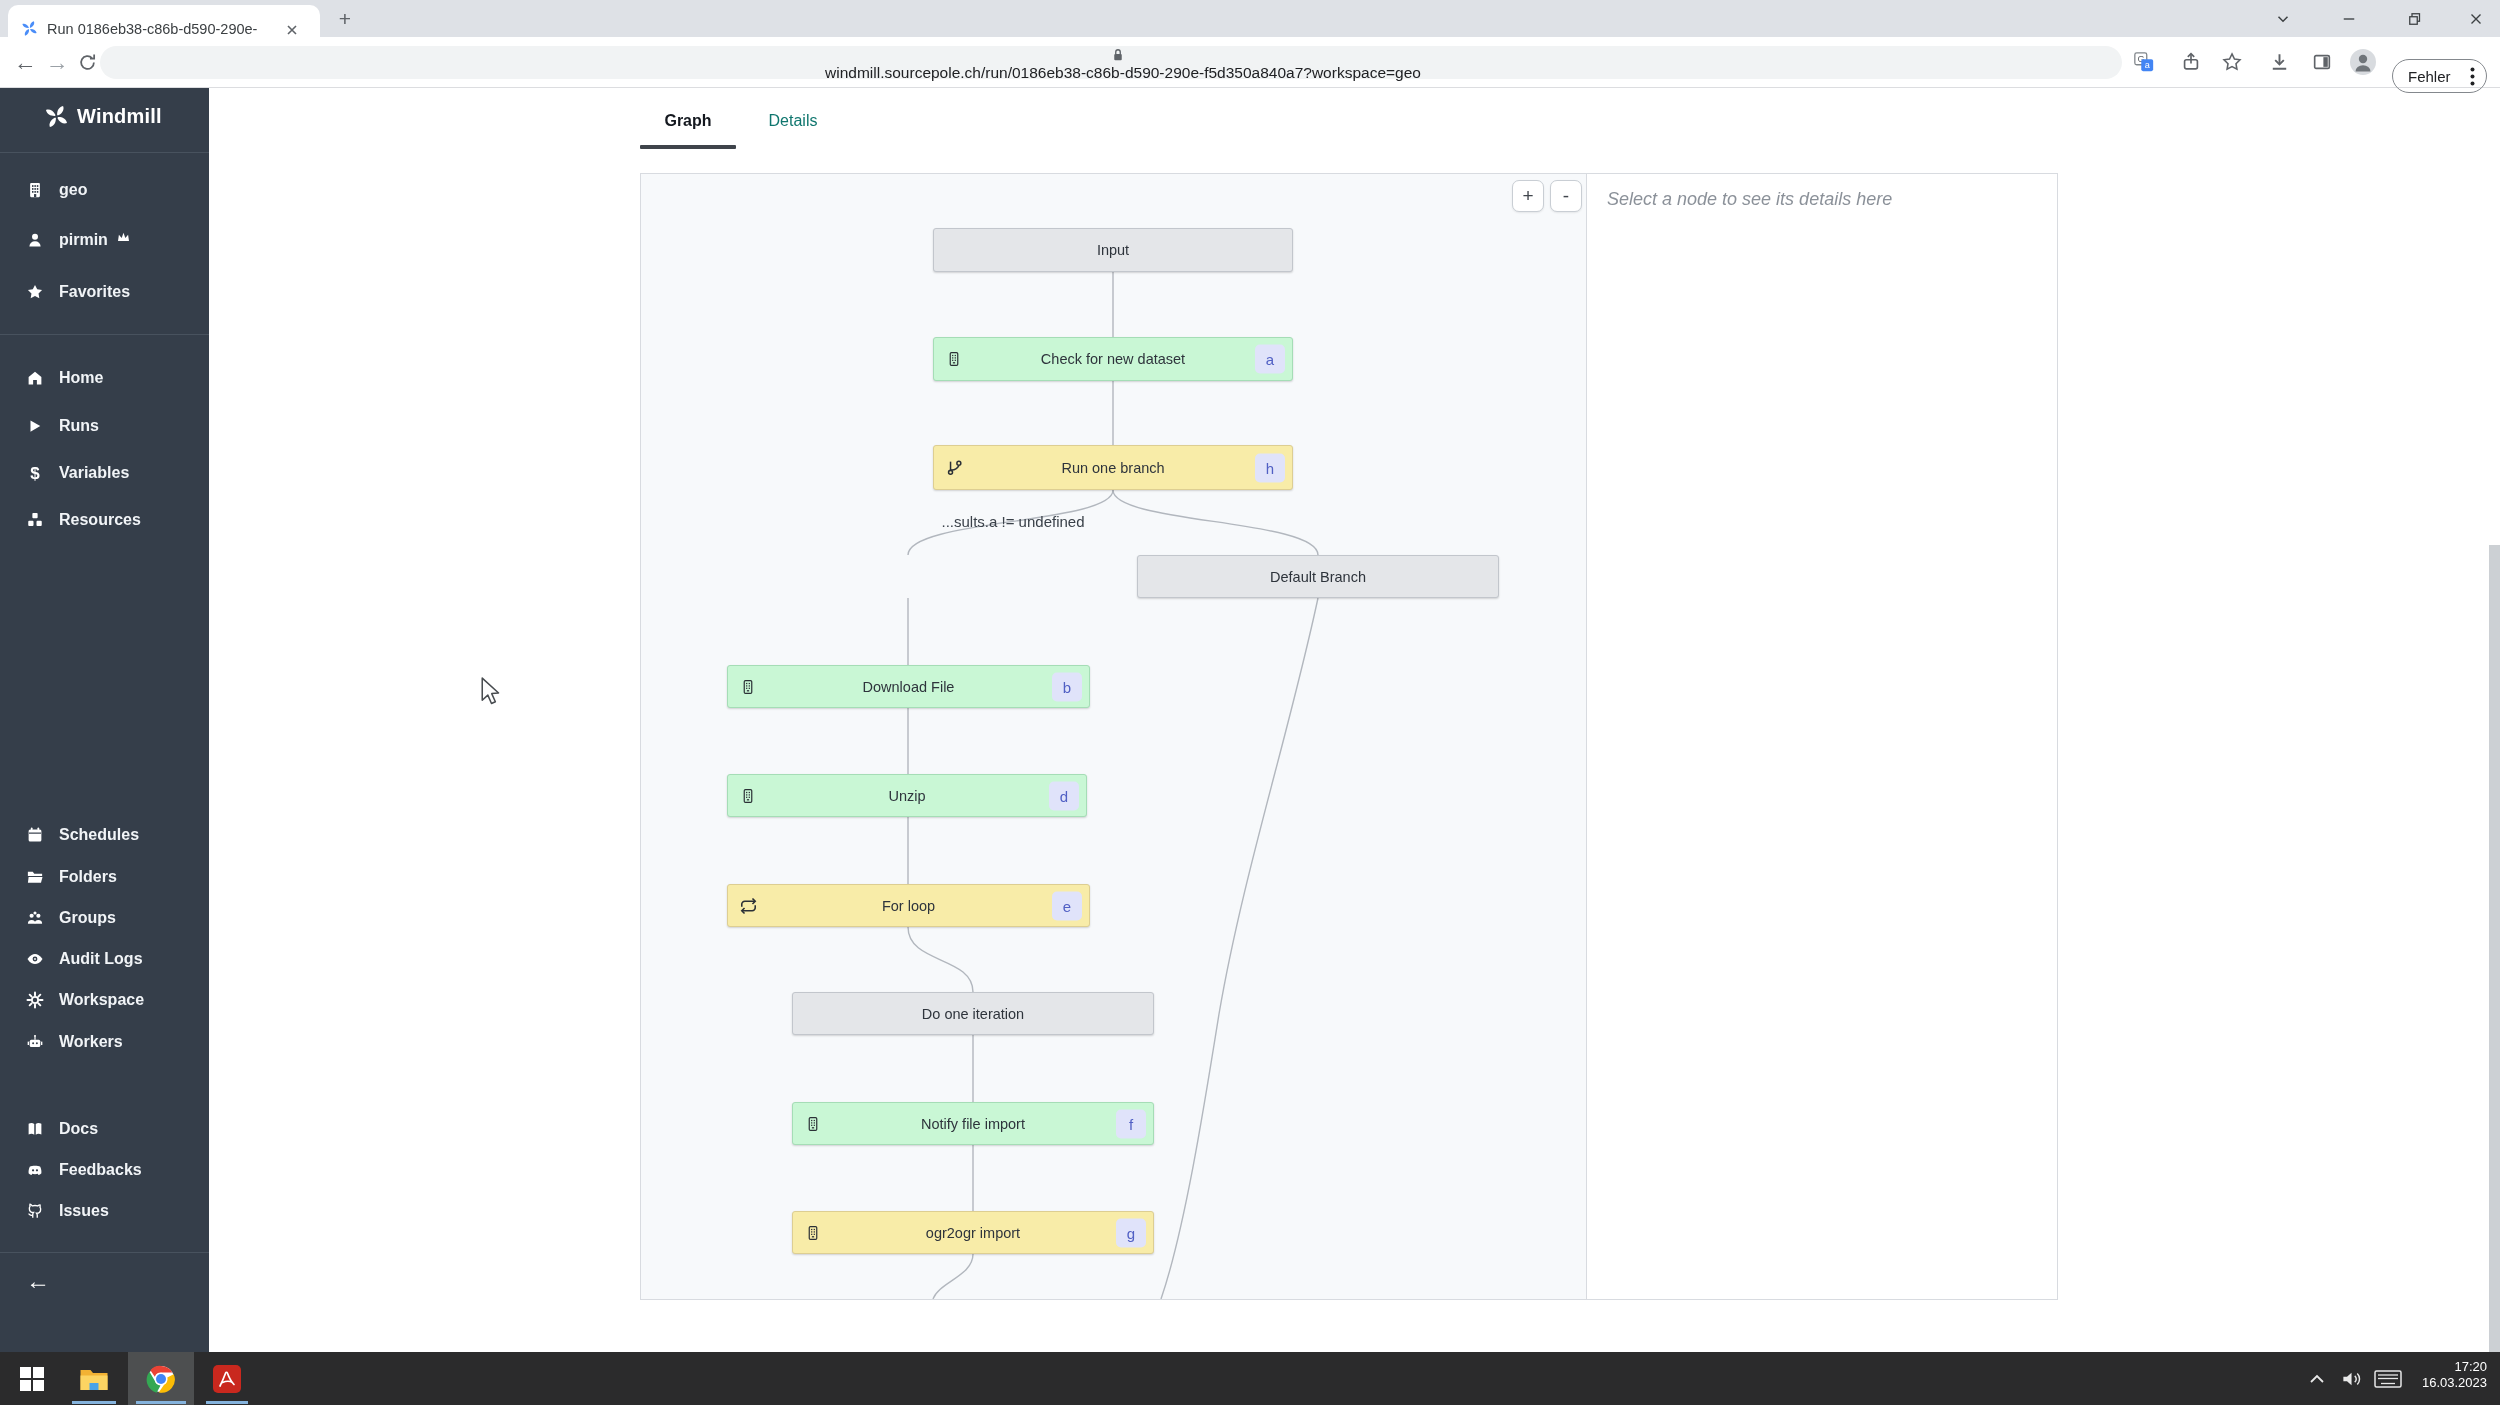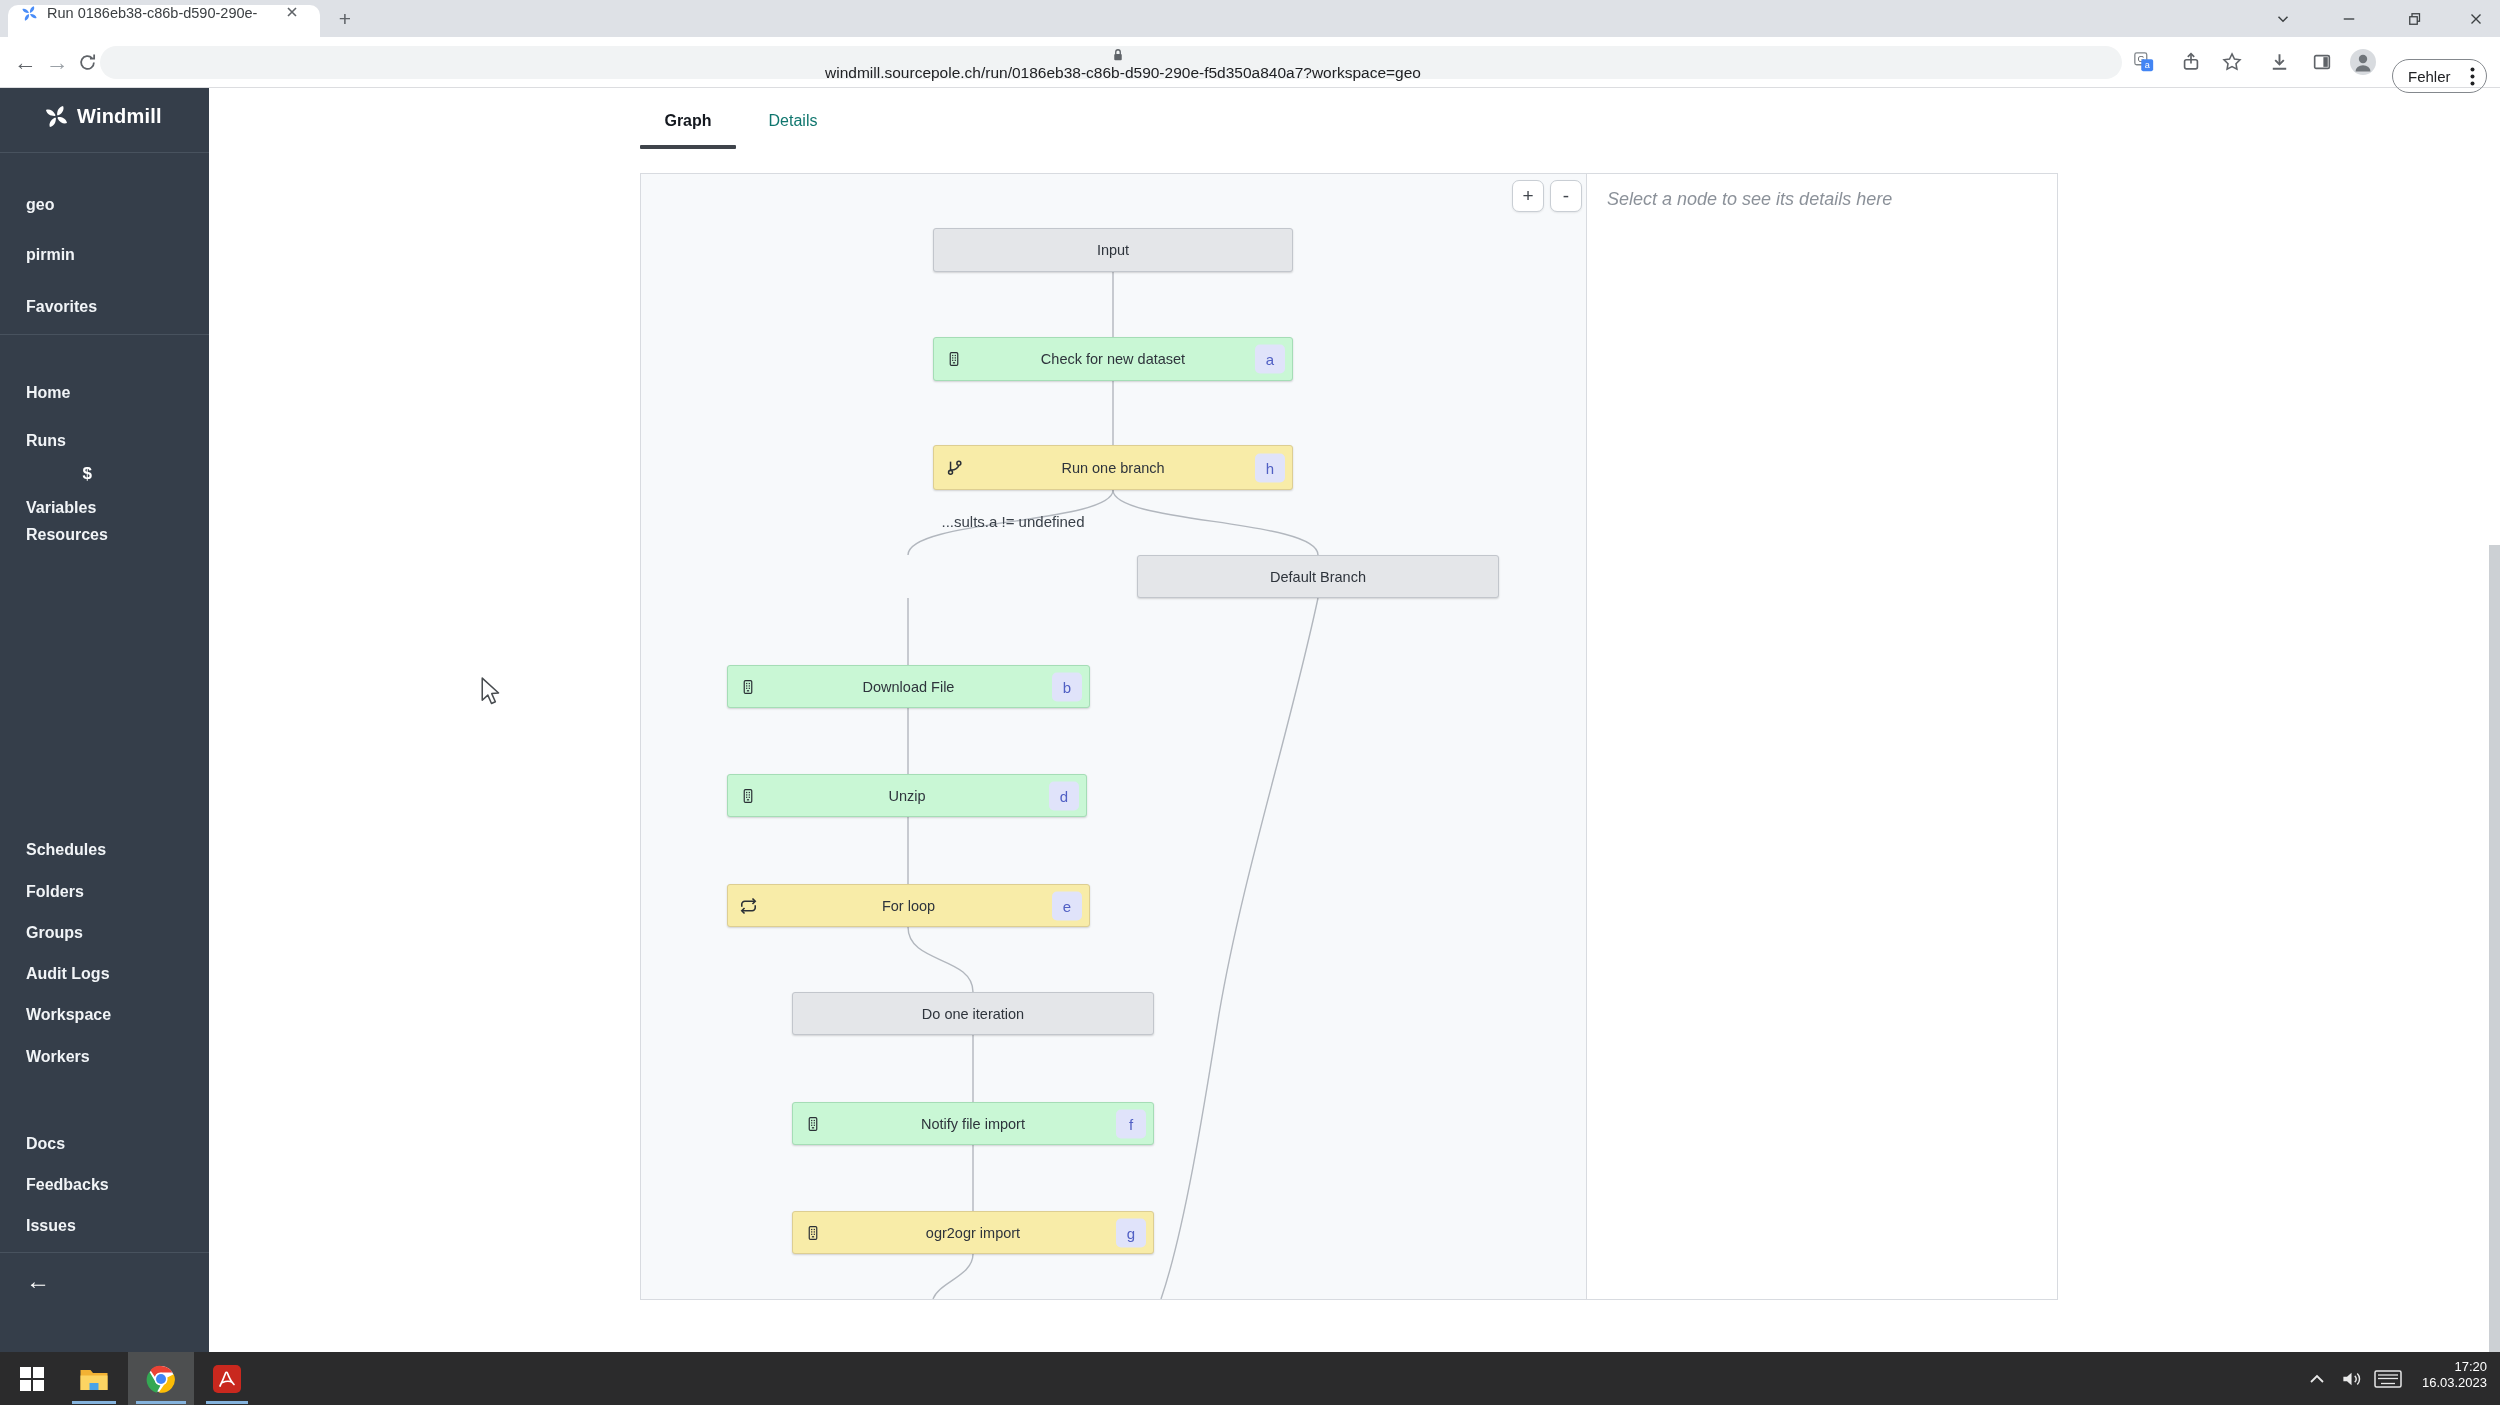--- a/index.html
+++ b/index.html
@@ -4,21 +4,21 @@
 <style>
   * { margin:0; padding:0; box-sizing:border-box; }
   html,body { width:2500px; height:1405px; }
   body { position:relative; overflow:hidden; background:#fff;
          font-family:"Liberation Sans", sans-serif; }
   .abs { position:absolute; }
 
   
   .tabstrip { position:absolute; left:0; top:0; width:2500px; height:37px; background:#dee1e6; }
   .tab { position:absolute; left:8px; top:5px; width:312px; height:32px; background:#fff;
-         border-radius:10px 10px 0 0; display:flex; align-items:flex-start; }
+         border-radius:10px 10px 0 0; display:flex; align-items:flex-end; }
   .tab-title { font-size:14.5px; color:#3c4043; white-space:nowrap; overflow:hidden; width:232px; }
   .newtab { position:absolute; left:332px; top:6px; width:26px; height:26px; display:flex;
             align-items:center; justify-content:center; font-size:21px; color:#5f6368; }
   .winctl { position:absolute; top:0; height:37px; width:42px; display:flex; align-items:center; justify-content:center; }
   .toolbar { position:absolute; left:0; top:37px; width:2500px; height:51px; background:#fff; border-bottom:1px solid #dcdde0; }
   .navbtn { position:absolute; top:50%; transform:translateY(-50%); display:flex; align-items:center; justify-content:center; width:34px; height:34px; }
   .glyph-back { font-size:23px; color:#5f6368; }
   .glyph-fwd { font-size:23px; color:#9aa0a6; }
   .urlpill { position:absolute; left:100px; top:9px; width:2022px; height:33px; background:#f1f3f4;
              border-radius:17px; display:flex; align-items:center; padding-left:14px;flex-direction:column; }
@@ -26,22 +26,22 @@
   .tbicon { position:absolute; top:50%; transform:translateY(-50%); display:flex; }
   .menu-pill { position:absolute; left:2392px; top:22px; width:95px; height:34px; border:1.5px solid #84888d;
                border-radius:17px; display:flex; align-items:center; }
   .menu-pill-label { font-size:15px; color:#202124; margin-left:15px; }
 
   
   .sidebar { position:absolute; left:0; top:88px; width:209px; height:1264px; background:#353e4a; }
   .sep { position:absolute; left:0; width:209px; height:1px; background:#48525e; }
   .logo { position:absolute; left:44px; top:16px; display:flex; align-items:center; gap:8px; }
   .logo-text { color:#fff; font-size:20px; font-weight:bold; letter-spacing:.2px; }
-  .sideitem { position:absolute; left:26px; height:24px; display:flex; align-items:flex-end; gap:15px;
-              color:#f1f4f7; font-weight:600; font-size:16px; cursor:pointer;flex-direction:column; }
+  .sideitem { position:absolute; left:26px; height:24px; display:flex; align-items:flex-start; gap:15px;
+              color:#f1f4f7; font-weight:600; font-size:16px; cursor:pointer; }
   .iglyph { width:18px; display:flex; justify-content:center; font-weight:bold; font-size:17px; color:#fff; }
 
   
   .apptab { position:absolute; top:112px; font-size:16px; text-align:center; }
   .tab-underline { position:absolute; left:640px; top:145px; width:96px; height:4px; background:#3f444b; border-radius:1px; }
 
   
   .flowbox { position:absolute; left:640px; top:173px; width:1418px; height:1127px;
              border:1px solid #d8dbe0; background:#fff; }
   .canvas { position:absolute; left:0; top:0; width:946px; height:1125px; background:#f7f9fb; border-right:1px solid #d8dbe0; }

